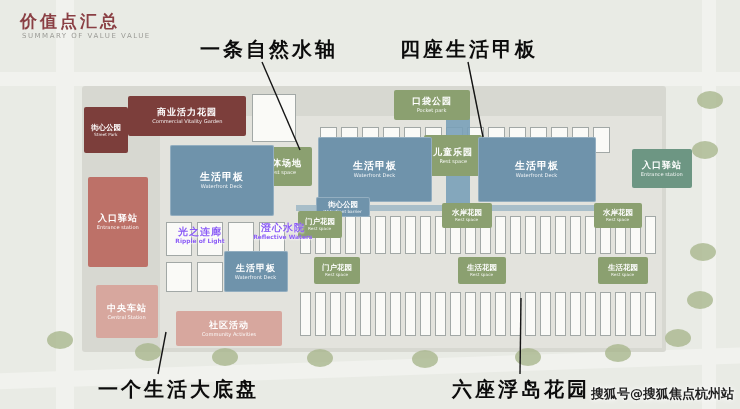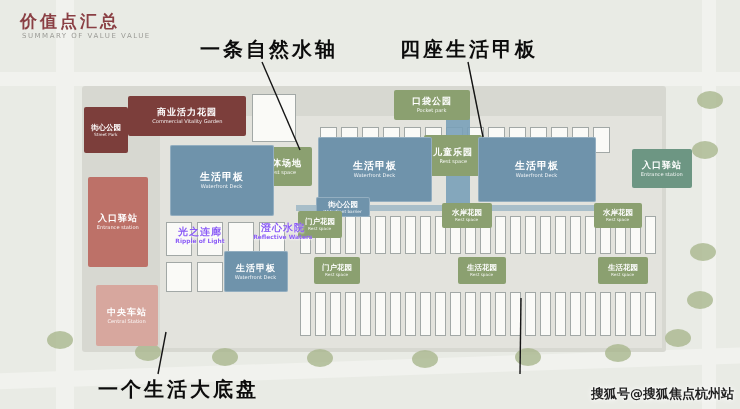--- a/index.html
+++ b/index.html
@@ -156,23 +156,27 @@
       <span class="en">Commercial Vitality Garden</span>
   </div>
   <div class="zone darkred sm" style="left:84px;top:107px;width:44px;height:46px">
     <span class="cn">街心公园</span>
       <span class="en">Street Park</span>
   </div>
   <div class="zone salmon" style="left:88px;top:177px;width:60px;height:90px">
     <span class="cn">入口驿站</span>
       <span class="en">Entrance station</span>
   </div>
-  <div class="zone pink" style="left:96px;top:285px;width:62px;height:61px">
+  <div class="zone pink" style="left:96px;top:285px;width:62px;height:53px">
     <span class="cn">中央车站</span>
       <span class="en">Central Station</span>
+  </div>
+  <div class="zone pink" style="left:176px;top:311px;width:106px;height:35px">
+    <span class="cn">社区活动</span>
+      <span class="en">Community Activities</span>
   </div>
   <div class="zone green" style="left:394px;top:90px;width:76px;height:30px">
     <span class="cn">口袋公园</span>
       <span class="en">Pocket park</span>
   </div>
   <div class="zone green" style="left:252px;top:147px;width:60px;height:39px">
     <span class="cn">康体场地</span>
       <span class="en">Rest space</span>
   </div>
   <div class="zone green" style="left:424px;top:135px;width:58px;height:41px">
@@ -239,18 +243,19 @@
   <svg class="lines" width="740" height="409">
     <line x1="262" y1="62" x2="300" y2="150" stroke="#151515" stroke-width="1.4"></line>
     <line x1="468" y1="62" x2="483" y2="137" stroke="#151515" stroke-width="1.4"></line>
     <line x1="158" y1="374" x2="166" y2="332" stroke="#151515" stroke-width="1.4"></line>
     <line x1="520" y1="374" x2="521" y2="298" stroke="#151515" stroke-width="1.4"></line>
   </svg>
 
   <div class="callout" style="left:200px;top:36px">一条自然水轴</div>
   <div class="callout" style="left:400px;top:36px">四座生活甲板</div>
   <div class="callout" style="left:98px;top:376px">一个生活大底盘</div>
+  <div class="callout" style="left:452px;top:376px">六座浮岛花园</div>
 
   <div class="title">价值点汇总</div>
   <div class="subtitle">SUMMARY OF VALUE VALUE</div>
 
   <div class="watermark">搜狐号@搜狐焦点杭州站</div>
 </div>
 
 </body></html>

